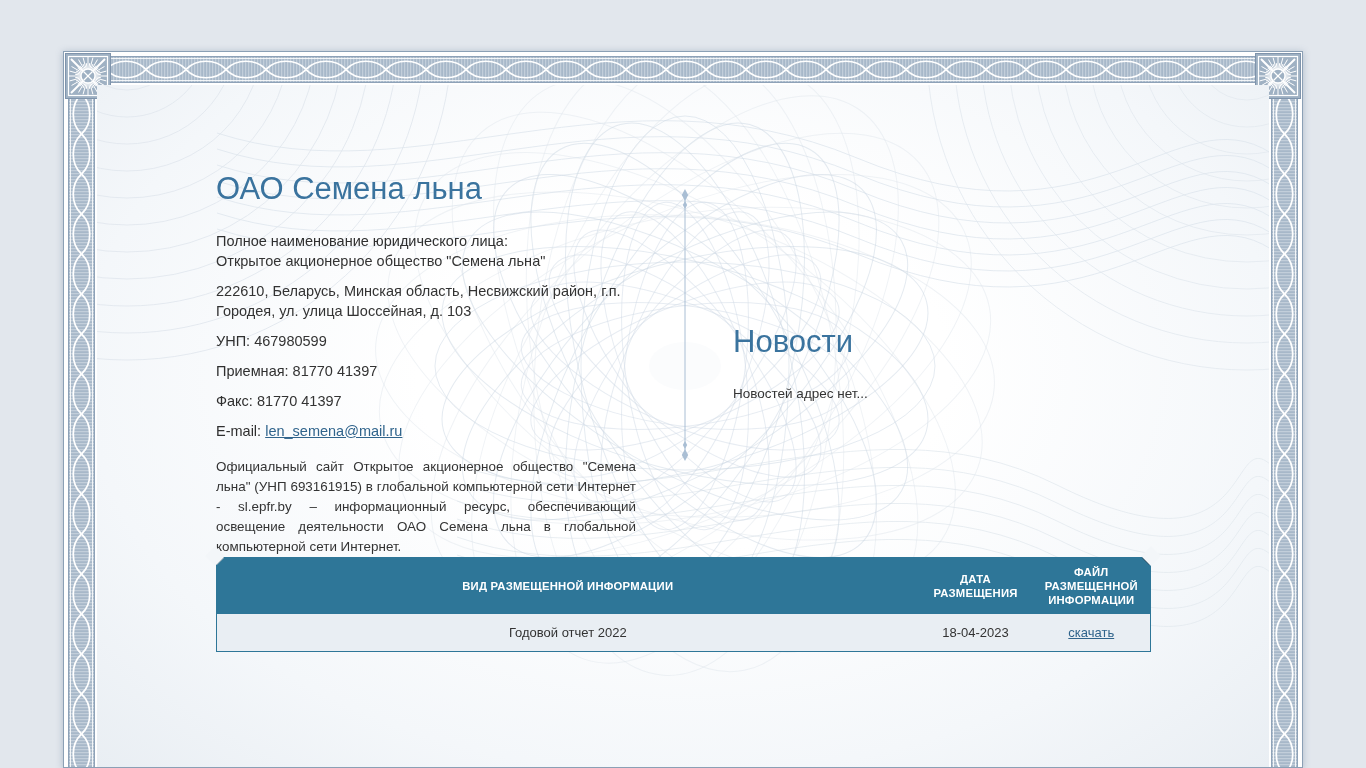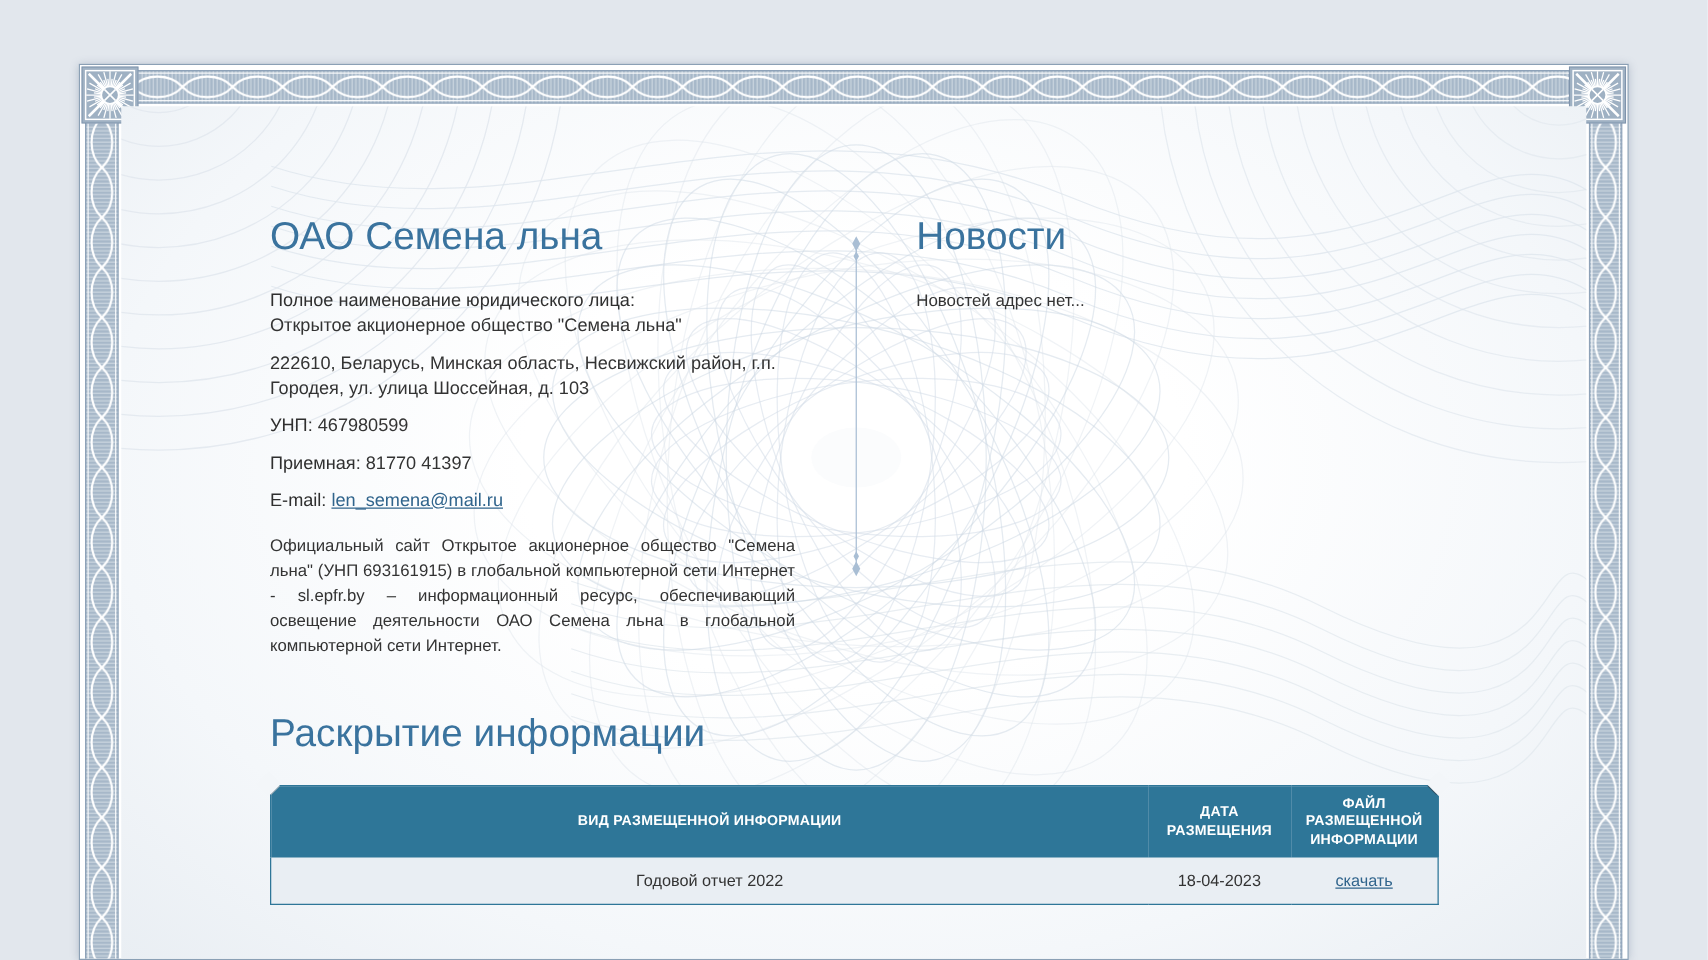--- a/index.html
+++ b/index.html
@@ -25,21 +25,21 @@
   .corner-tr { right: 1px; }
   
   .inner {
     position: absolute; left: 33px; right: 33px; top: 33px; bottom: 0;
     overflow: hidden;
     background: radial-gradient(ellipse at 50% 42%, #ffffff 32%, #f4f7fa 72%, #e9eef3 100%);
   }
   .watermark { position: absolute; left: 0; top: 0; width: 1174px; height: 684px; pointer-events: none; }
   
   .content { position: relative; width: 934px; margin: 0 auto; padding-top: 86px; z-index: 2; }
-  .columns { display: flex; align-items: flex-start; }
+  .columns { display: flex; align-items: center; }
   .col-left  { flex: 0 0 420px; }
   .col-right { flex: 0 0 417px; margin-left: 97px; }
   h1.section { font-size: 31px; font-weight: 400; color: #3a739e; margin: 0 0 24px 0; line-height: 1.15; }
   h2.section { font-size: 31px; font-weight: 400; color: #3a739e; margin: 42px 0 24px 0; line-height: 1.15; }
   .field { margin: 0 0 10px 0; font-size: 14.5px; line-height: 20px; color: #333; }
   .field b { font-weight: normal; color: #2f2f2f; }
   .field .block { display: block; }
   a.mail-link, a.dl-link { color: #30648c; text-decoration: underline; cursor: pointer; }
   .desc { margin: 16px 0 0 0; font-size: 13.4px; line-height: 20px; color: #333; text-align: justify; }
   .news-empty { font-size: 13.5px; color: #333; margin: 0; line-height: 20px; }
@@ -343,34 +343,37 @@
           </p>
           <p class="field">
             <b>УНП:</b>
             <span>467980599</span>
           </p>
           <p class="field">
             <b>Приемная:</b>
             <span>81770 41397</span>
           </p>
           <p class="field">
+            <b>Факс:</b>
+            <span>81770 41397</span>
+          </p>
+          <p class="field">
             <b>E-mail:</b>
             <a class="mail-link" href="#">len_semena@mail.ru</a>
           </p>
 
           <p class="desc">Официальный сайт Открытое акционерное общество "Семена льна" (УНП 693161915) в глобальной компьютерной сети Интернет - sl.epfr.by – информационный ресурс, обеспечивающий освещение деятельности ОАО Семена льна в глобальной компьютерной сети Интернет.</p>
         </div>
 
         <div class="col-right">
           <h1 class="section">Новости</h1>
           <p class="news-empty">Новостей адрес нет...</p>
         </div>
       </div>
 
-      <h2 class="section">Раскрытие информации</h2>
 
       <div class="table-wrap">
         <div class="fold fold-tl-dark"></div>
         <div class="fold fold-tl-white"></div>
         <div class="fold fold-tr-dark"></div>
         <div class="fold fold-tr-white"></div>
 
         <table class="disclosure">
           <colgroup>
               <col class="c1">

